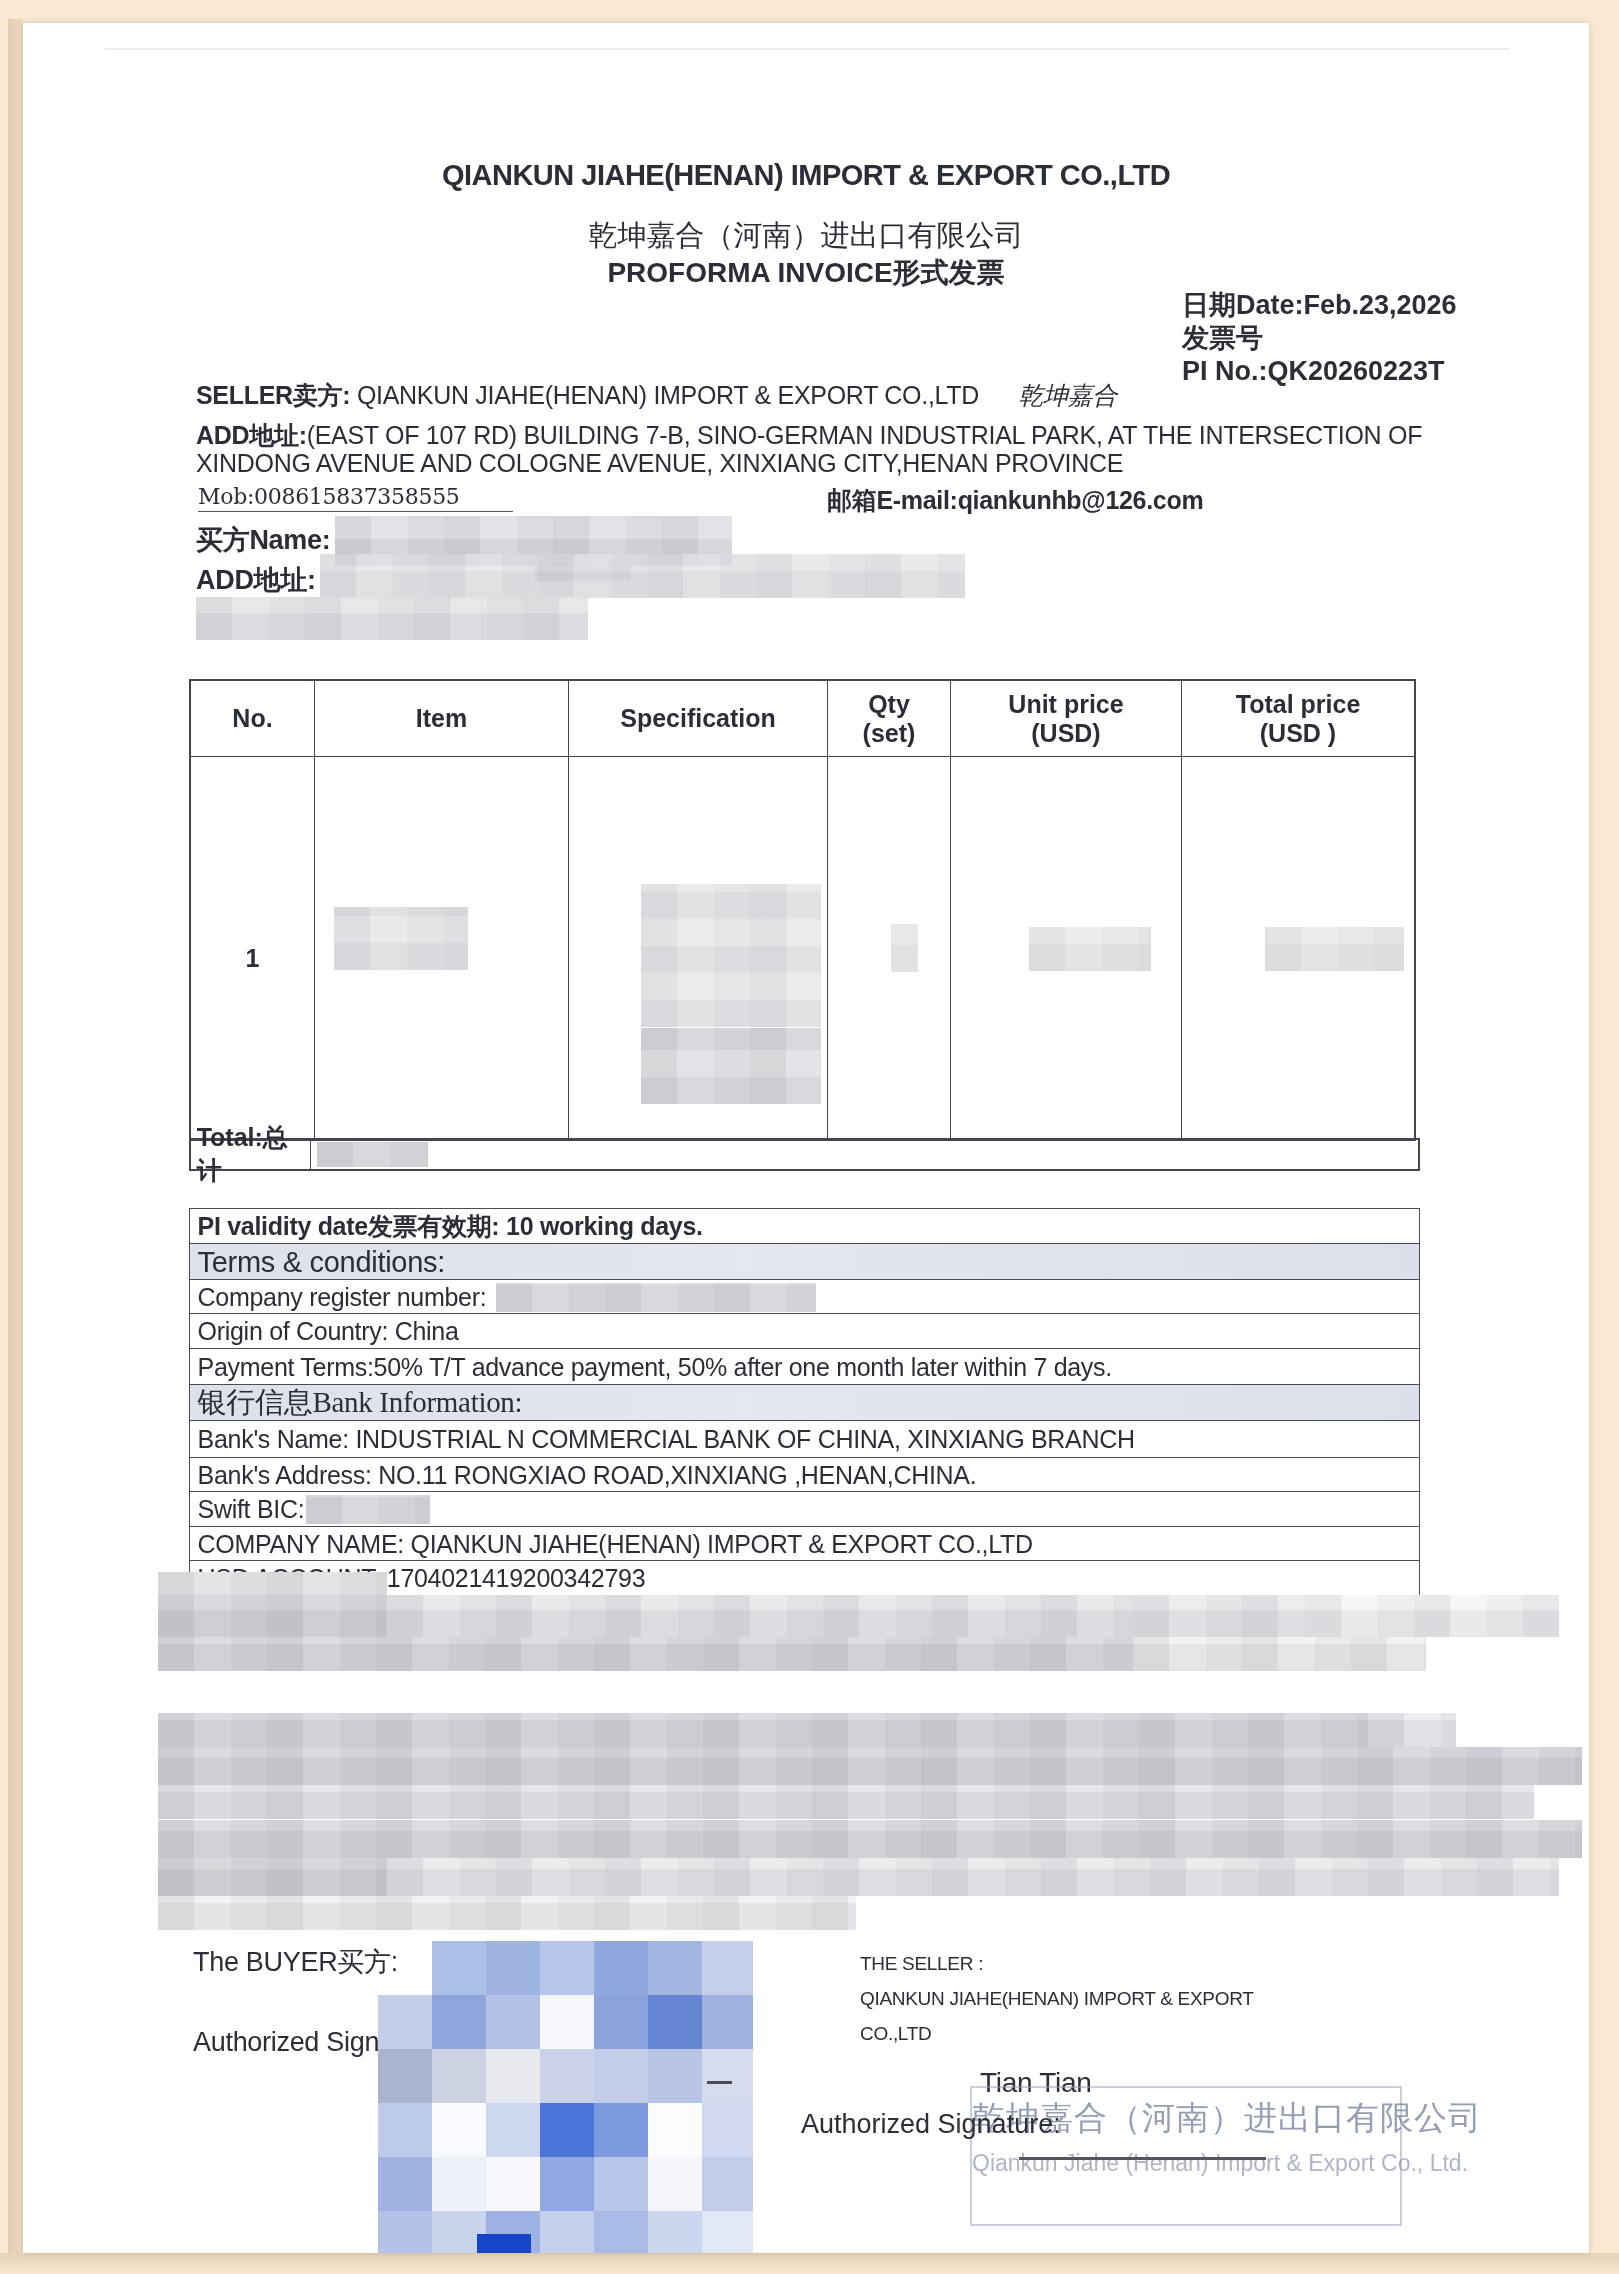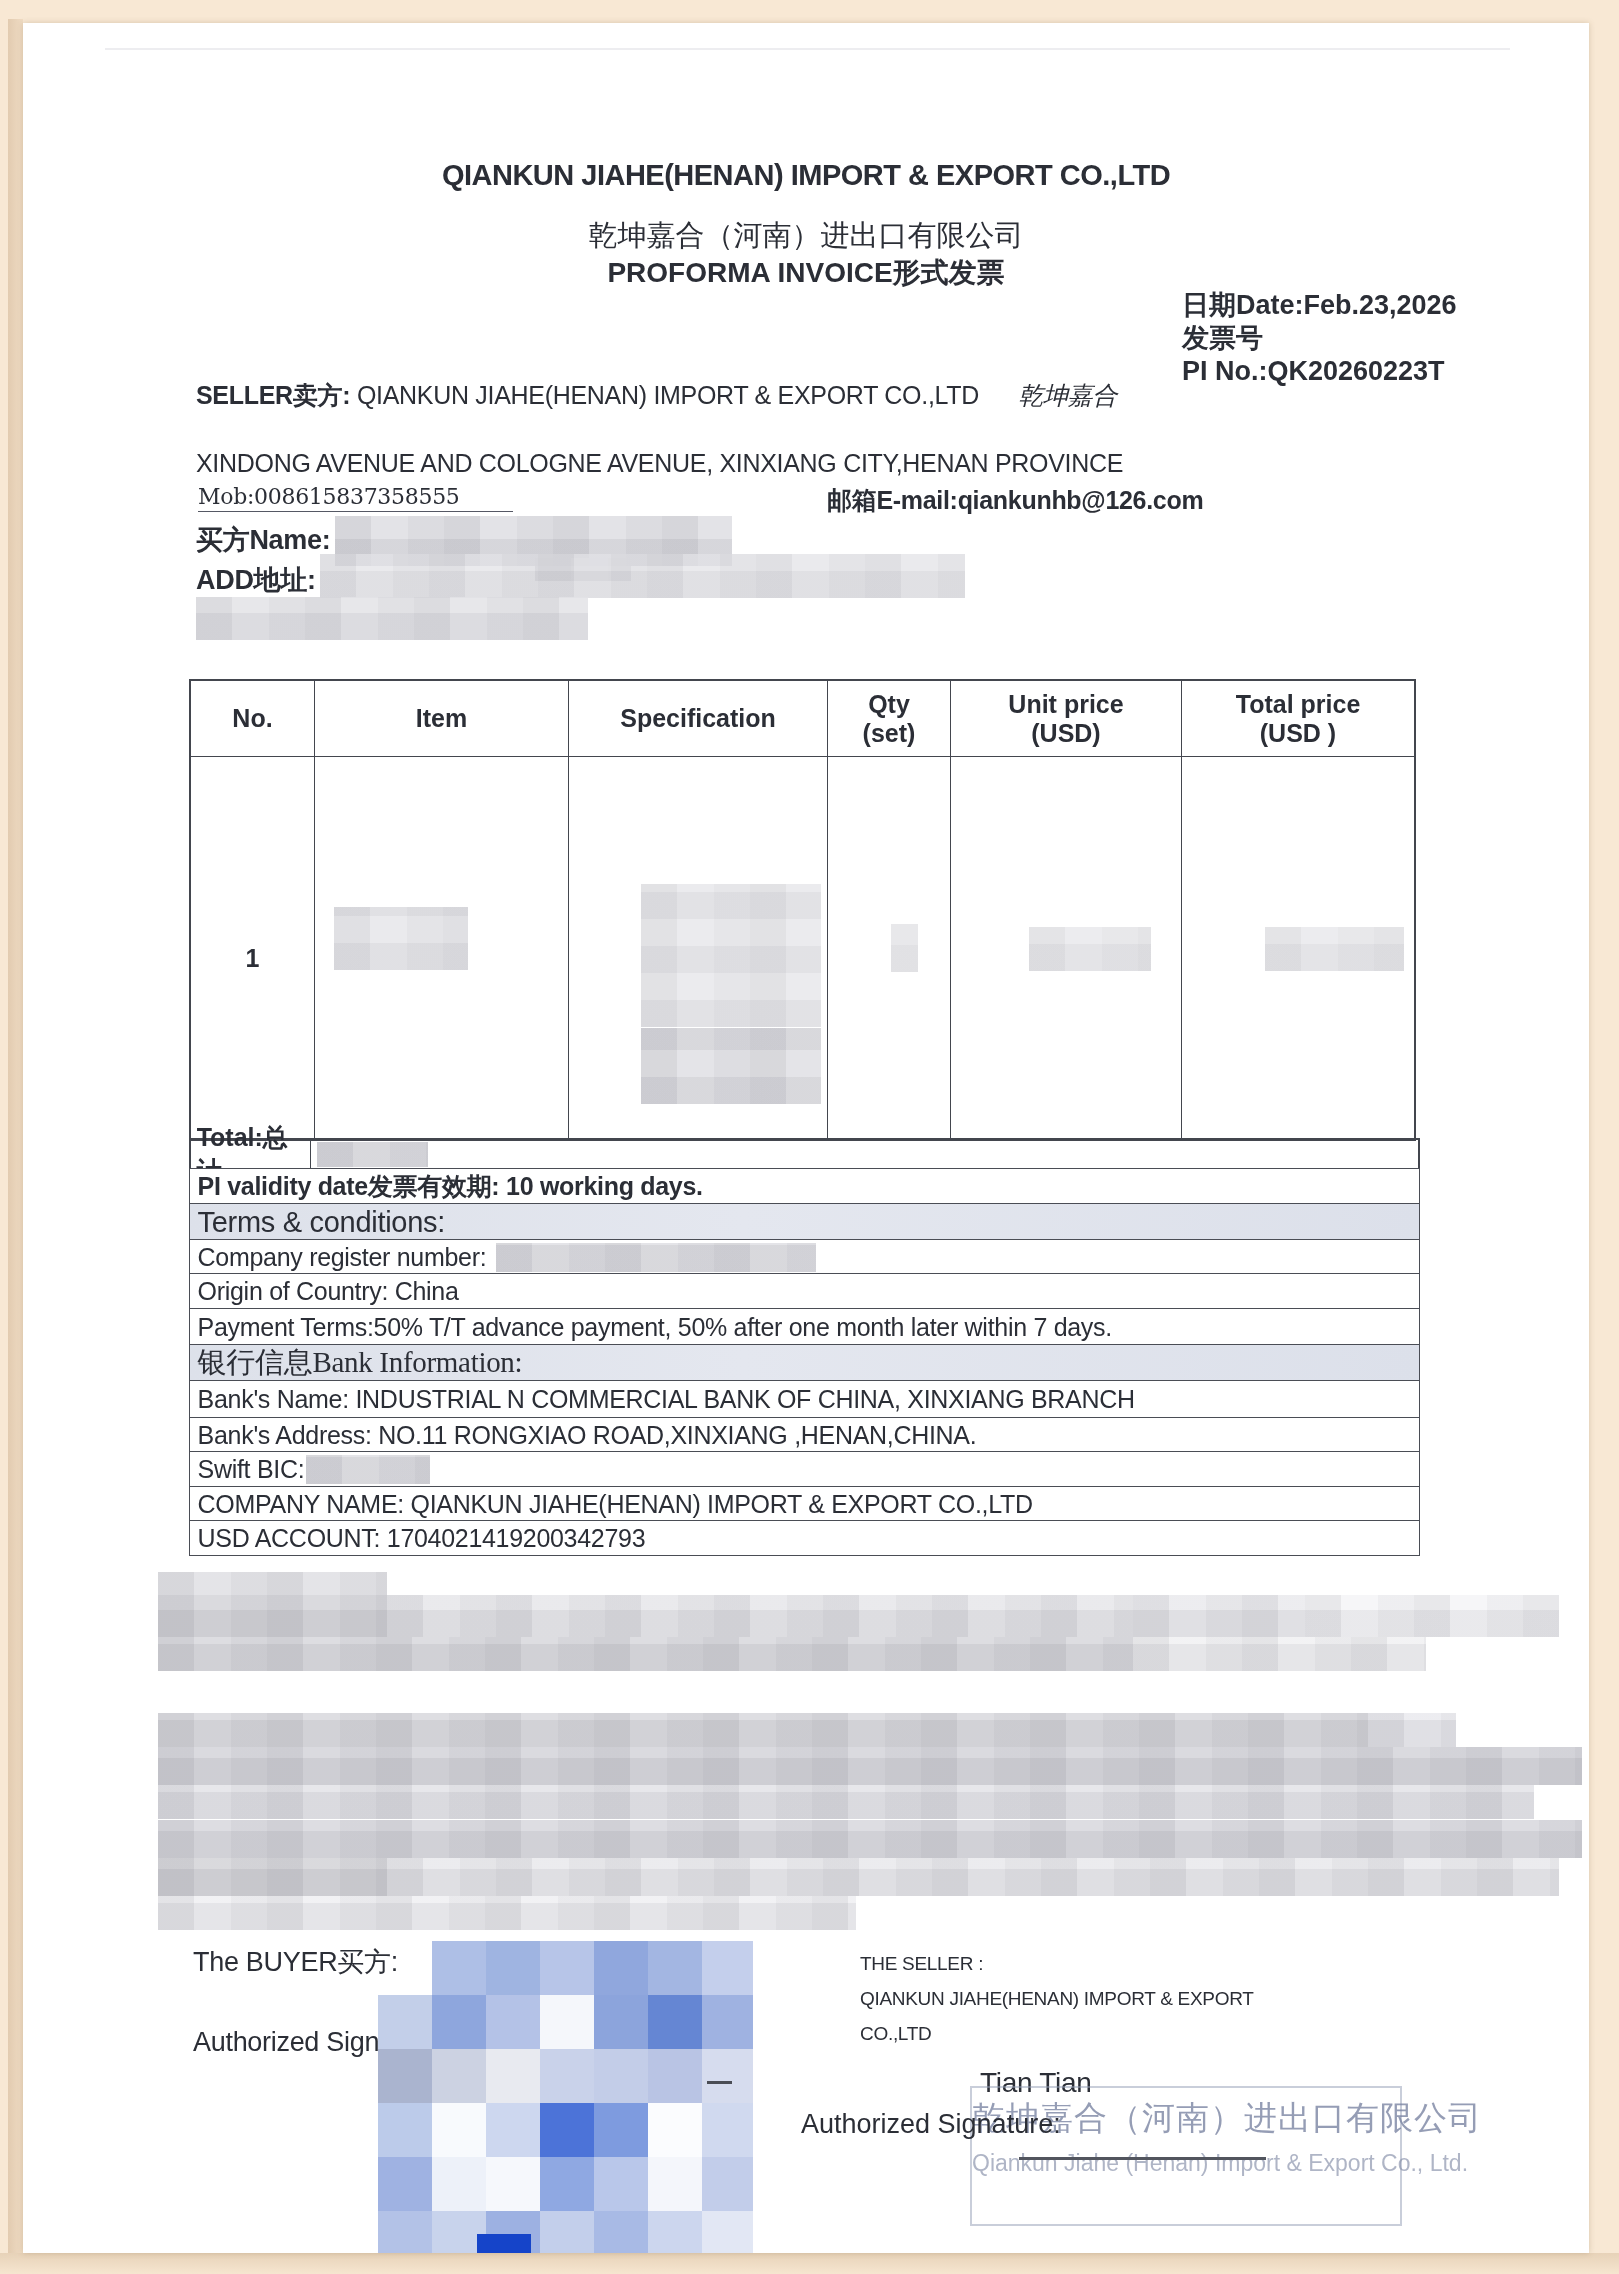--- a/index.html
+++ b/index.html
@@ -73,21 +73,21 @@
     border:2.9px solid #43464e; display:flex; align-items:center;
   }
   .total-label { font-size:25px; font-weight:bold; padding-left:5.7px; width:120px; border-right:1.9px solid #43464e; height:100%; display:flex; align-items:center; }
 
   
   .trow {
     position:absolute; left:166px; width:1231px;
     border:1.9px solid #4a4d55;
     font-size:25px; letter-spacing:-0.3px;
     display:flex; align-items:center; padding-left:7.6px;
-    background:#fff; white-space:nowrap;
+    background:#fff; white-space:nowrap;margin-top:40px;
   }
   .trow.shaded {
     background:linear-gradient(90deg,#dde1ea,#e4e7ef 45%,#dce0ea);
     font-size:29px;
   }
   .inline-redact { display:inline-block; vertical-align:middle; margin-left:9.6px; }
 
   
   .mosaic { position:absolute; top:1549px; left:135px; width:1424px; height:358px; }
   .mosaic .px-redact { box-shadow:none; }
@@ -135,20 +135,23 @@
   <div class="abs meta">
     <div>日期Date:Feb.23,2026</div>
     <div>发票号</div>
     <div>PI No.:QK20260223T</div>
   </div>
 
   <div class="line seller-line">
     <span class="b">SELLER卖方:</span>
     <span>QIANKUN JIAHE(HENAN) IMPORT &amp; EXPORT CO.,LTD</span>
     <span class="seller-cn">乾坤嘉合</span>
+  </div>
+  <div class="line add1">
+    <span class="b">ADD地址:</span><span>(EAST OF 107 RD) BUILDING 7-B, SINO-GERMAN INDUSTRIAL PARK, AT THE INTERSECTION OF</span>
   </div>
   <div class="line add2">XINDONG AVENUE AND COLOGNE AVENUE, XINXIANG CITY,HENAN PROVINCE</div>
   <div class="line mob"><span>Mob:008615837358555</span></div>
   <div class="line email">邮箱E-mail:qiankunhb@126.com</div>
 
   <div class="line buyer-name">买方Name:</div>
   <div class="px-redact" style="left:312px; top:493px; width:397px; height:50px;"></div>
   <div class="px-redact" style="left:512px; top:535px; width:96px; height:23px; opacity:.8;"></div>
   <div class="line buyer-add">ADD地址:</div>
   <div class="px-redact" style="left:297px; top:531px; width:645px; height:44px; opacity:.75;"></div>

